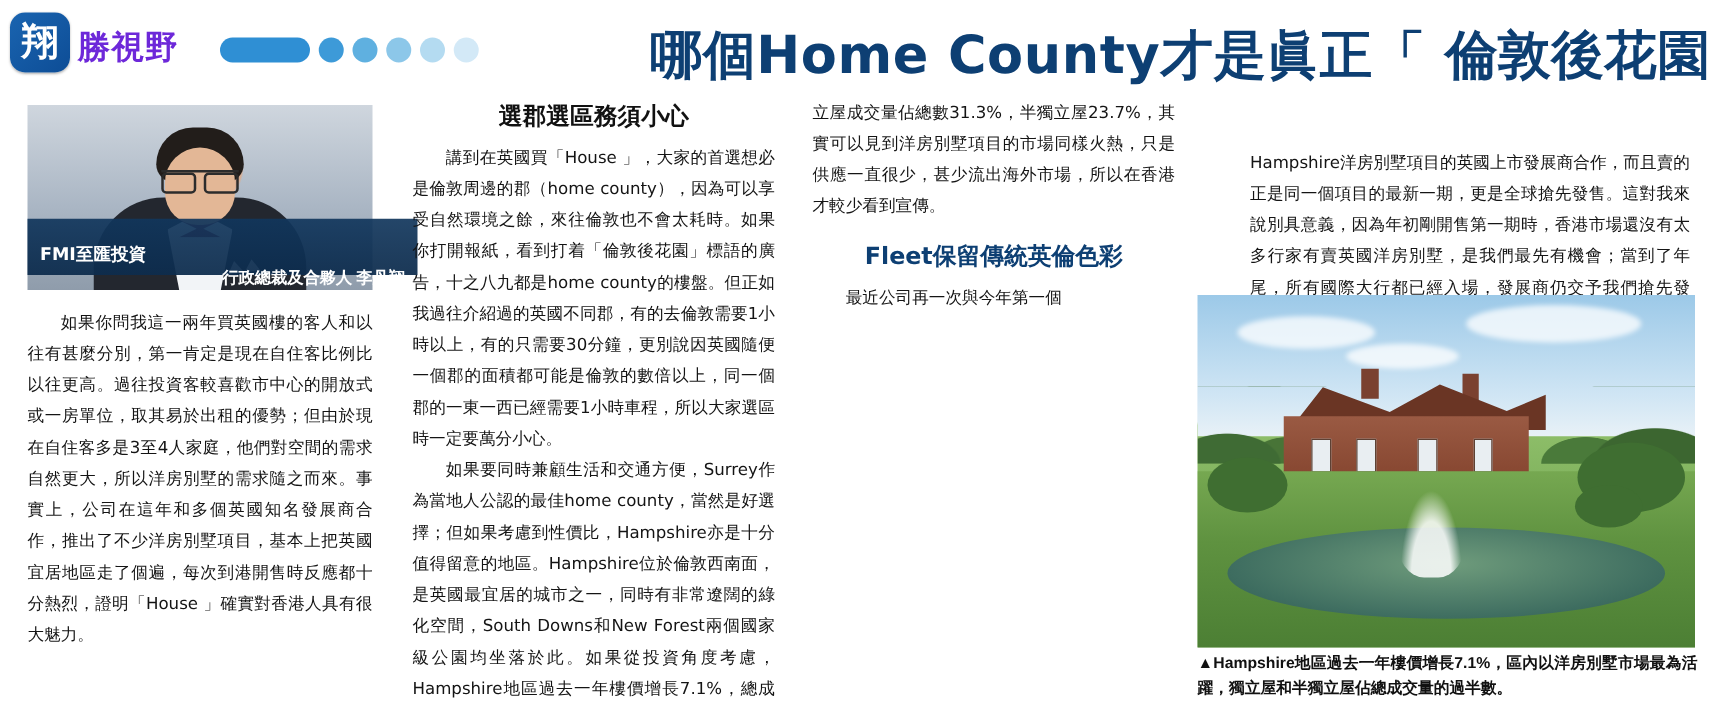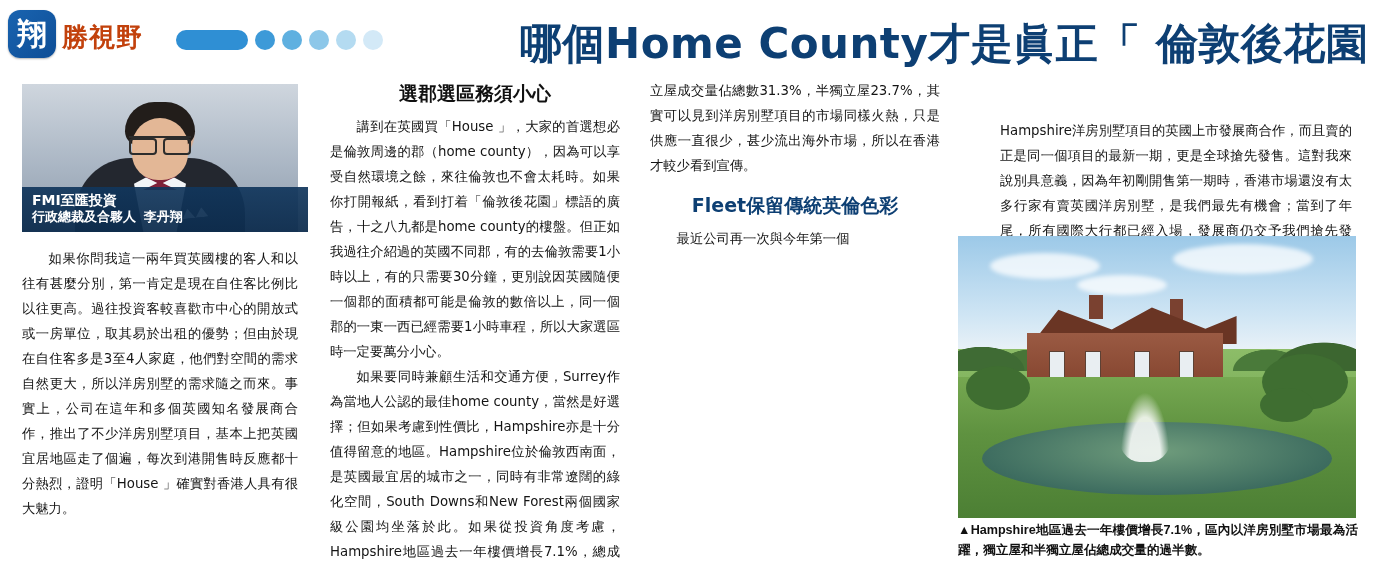--- a/index.html
+++ b/index.html
@@ -44,21 +44,21 @@
     font-weight: bold;
     font-family: "DejaVu Sans", sans-serif;
     box-shadow: 0 1px 2px rgba(0,0,0,.3);
   }
   .masthead-title {
     position: absolute;
     left: 54px;
     top: 10px;
     font-size: 26px;
     font-weight: bold;
-    color: #c2410c;
+    color: #6d28d9;
     letter-spacing: 1px;
     font-family: "DejaVu Sans", sans-serif;
   }
   .dots {
     position: absolute;
     left: 168px;
     top: 20px;
     display: flex;
     align-items: center;
     gap: 7px;
@@ -170,39 +170,40 @@
     left: 58%; bottom: 14px;
     width: 26px; height: 10px;
     background: #f5f7fa;
     transform: rotate(-6deg);
     clip-path: polygon(0 100%, 22% 0, 50% 100%, 76% 0, 100% 100%);
   }
 
   .name-bar {
     position: absolute;
     left: 0;
-    top: 103px;
-    width: 286px;
+    top: 91px;
+    width: 312px;
     height: 45px;
     background: linear-gradient(180deg, rgba(17,54,92,.92), rgba(13,44,77,.94));
     color: #fff;
-    padding: 4px 10px;
+    padding: 20px 10px;
     box-sizing: border-box;
   }
   .name-bar .line1 {
     font-size: 14px;
     font-weight: bold;
     line-height: 18px;
     font-family: "DejaVu Sans", sans-serif;
   }
   .name-bar .line2 {
     font-size: 13px;
     font-weight: bold;
     line-height: 18px;
-    font-family: Liberation Mono, monospace;
+    font-family: Liberation Serif, serif;
+    text-align: right;
   }
 
   
   .col {
     position: absolute;
     font-family: "DejaVu Sans", sans-serif;
     font-size: 13.3px;
     line-height: 25px;
     color: #141414;
     text-align: justify;

